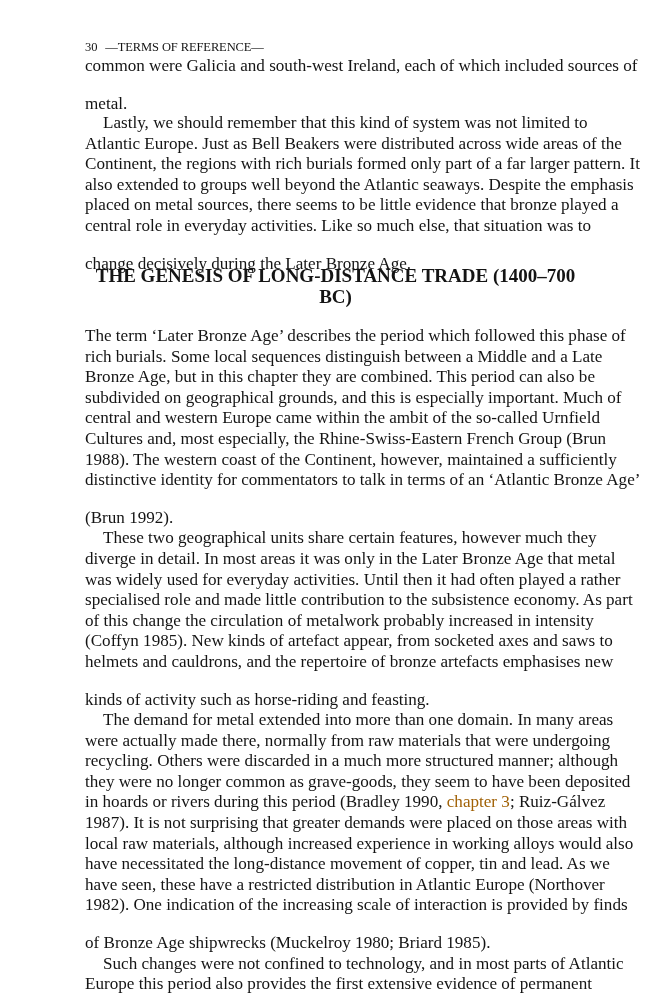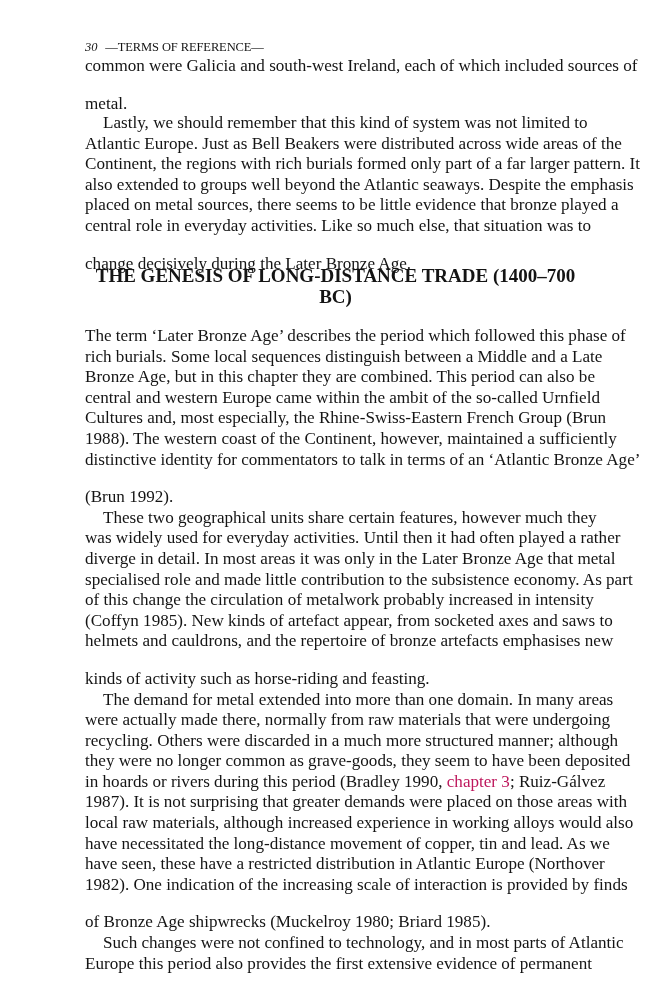--- a/index.html
+++ b/index.html
@@ -1,25 +1,25 @@
 <!DOCTYPE html>
 <html><head>
 <meta charset="utf-8">
 <style>
   html, body { margin: 0; padding: 0; background: #ffffff; }
   body { width: 667px; height: 1000px; position: relative; overflow: hidden; }
   .page { position: absolute; left: 85px; top: 0; width: 501px; font-family: "Liberation Serif", serif; color: #141414; }
   .running-head { position: absolute; top: 40px; left: 0; font-size: 12.5px; letter-spacing: -0.1px; white-space: nowrap; }
-  .running-head .num { margin-right: 8px; font-style: italic; }
+  .running-head .num { margin-right: 8px; }
   .body { position: absolute; left: 0; width: 501px; font-size: 17.1px; }
   .line { height: 20.6px; line-height: 20.6px; white-space: nowrap; text-align: justify; text-align-last: justify; }
   .line.last { text-align-last: left; margin-top: 17px; }
   .line.indent { padding-left: 18px; }
   .heading { position: absolute; left: 0; width: 501px; font-weight: bold; font-size: 19px; text-align: center; line-height: 21px; }
-  .link { color: #be185d; }
+  .link { color: #a16207; }
 </style>
 </head>
 <body>
 
 <div class="page">
 
   <div class="running-head">
     <span class="num">30</span><span>—TERMS OF REFERENCE—</span>
   </div>
 
@@ -40,29 +40,30 @@
 
   <div class="heading" style="top:265px;">
     <div>THE GENESIS OF LONG-DISTANCE TRADE (1400–700</div>
     <div>BC)</div>
   </div>
 
   <div class="body" style="top:326px;">
     <div class="line">The term ‘Later Bronze Age’ describes the period which followed this phase of</div>
     <div class="line">rich burials. Some local sequences distinguish between a Middle and a Late</div>
     <div class="line">Bronze Age, but in this chapter they are combined. This period can also be</div>
+    <div class="line">subdivided on geographical grounds, and this is especially important. Much of</div>
     <div class="line">central and western Europe came within the ambit of the so-called Urnfield</div>
     <div class="line">Cultures and, most especially, the Rhine-Swiss-Eastern French Group (Brun</div>
     <div class="line">1988). The western coast of the Continent, however, maintained a sufficiently</div>
     <div class="line">distinctive identity for commentators to talk in terms of an ‘Atlantic Bronze Age’</div>
     <div class="line last">(Brun 1992).</div>
 
     <div class="line indent">These two geographical units share certain features, however much they</div>
+    <div class="line">diverge in detail. In most areas it was only in the Later Bronze Age that metal</div>
     <div class="line">was widely used for everyday activities. Until then it had often played a rather</div>
-    <div class="line">diverge in detail. In most areas it was only in the Later Bronze Age that metal</div>
     <div class="line">specialised role and made little contribution to the subsistence economy. As part</div>
     <div class="line">of this change the circulation of metalwork probably increased in intensity</div>
     <div class="line">(Coffyn 1985). New kinds of artefact appear, from socketed axes and saws to</div>
     <div class="line">helmets and cauldrons, and the repertoire of bronze artefacts emphasises new</div>
     <div class="line last">kinds of activity such as horse-riding and feasting.</div>
 
     <div class="line indent">The demand for metal extended into more than one domain. In many areas</div>
     <div class="line">were actually made there, normally from raw materials that were undergoing</div>
     <div class="line">recycling. Others were discarded in a much more structured manner; although</div>
     <div class="line">they were no longer common as grave-goods, they seem to have been deposited</div>

